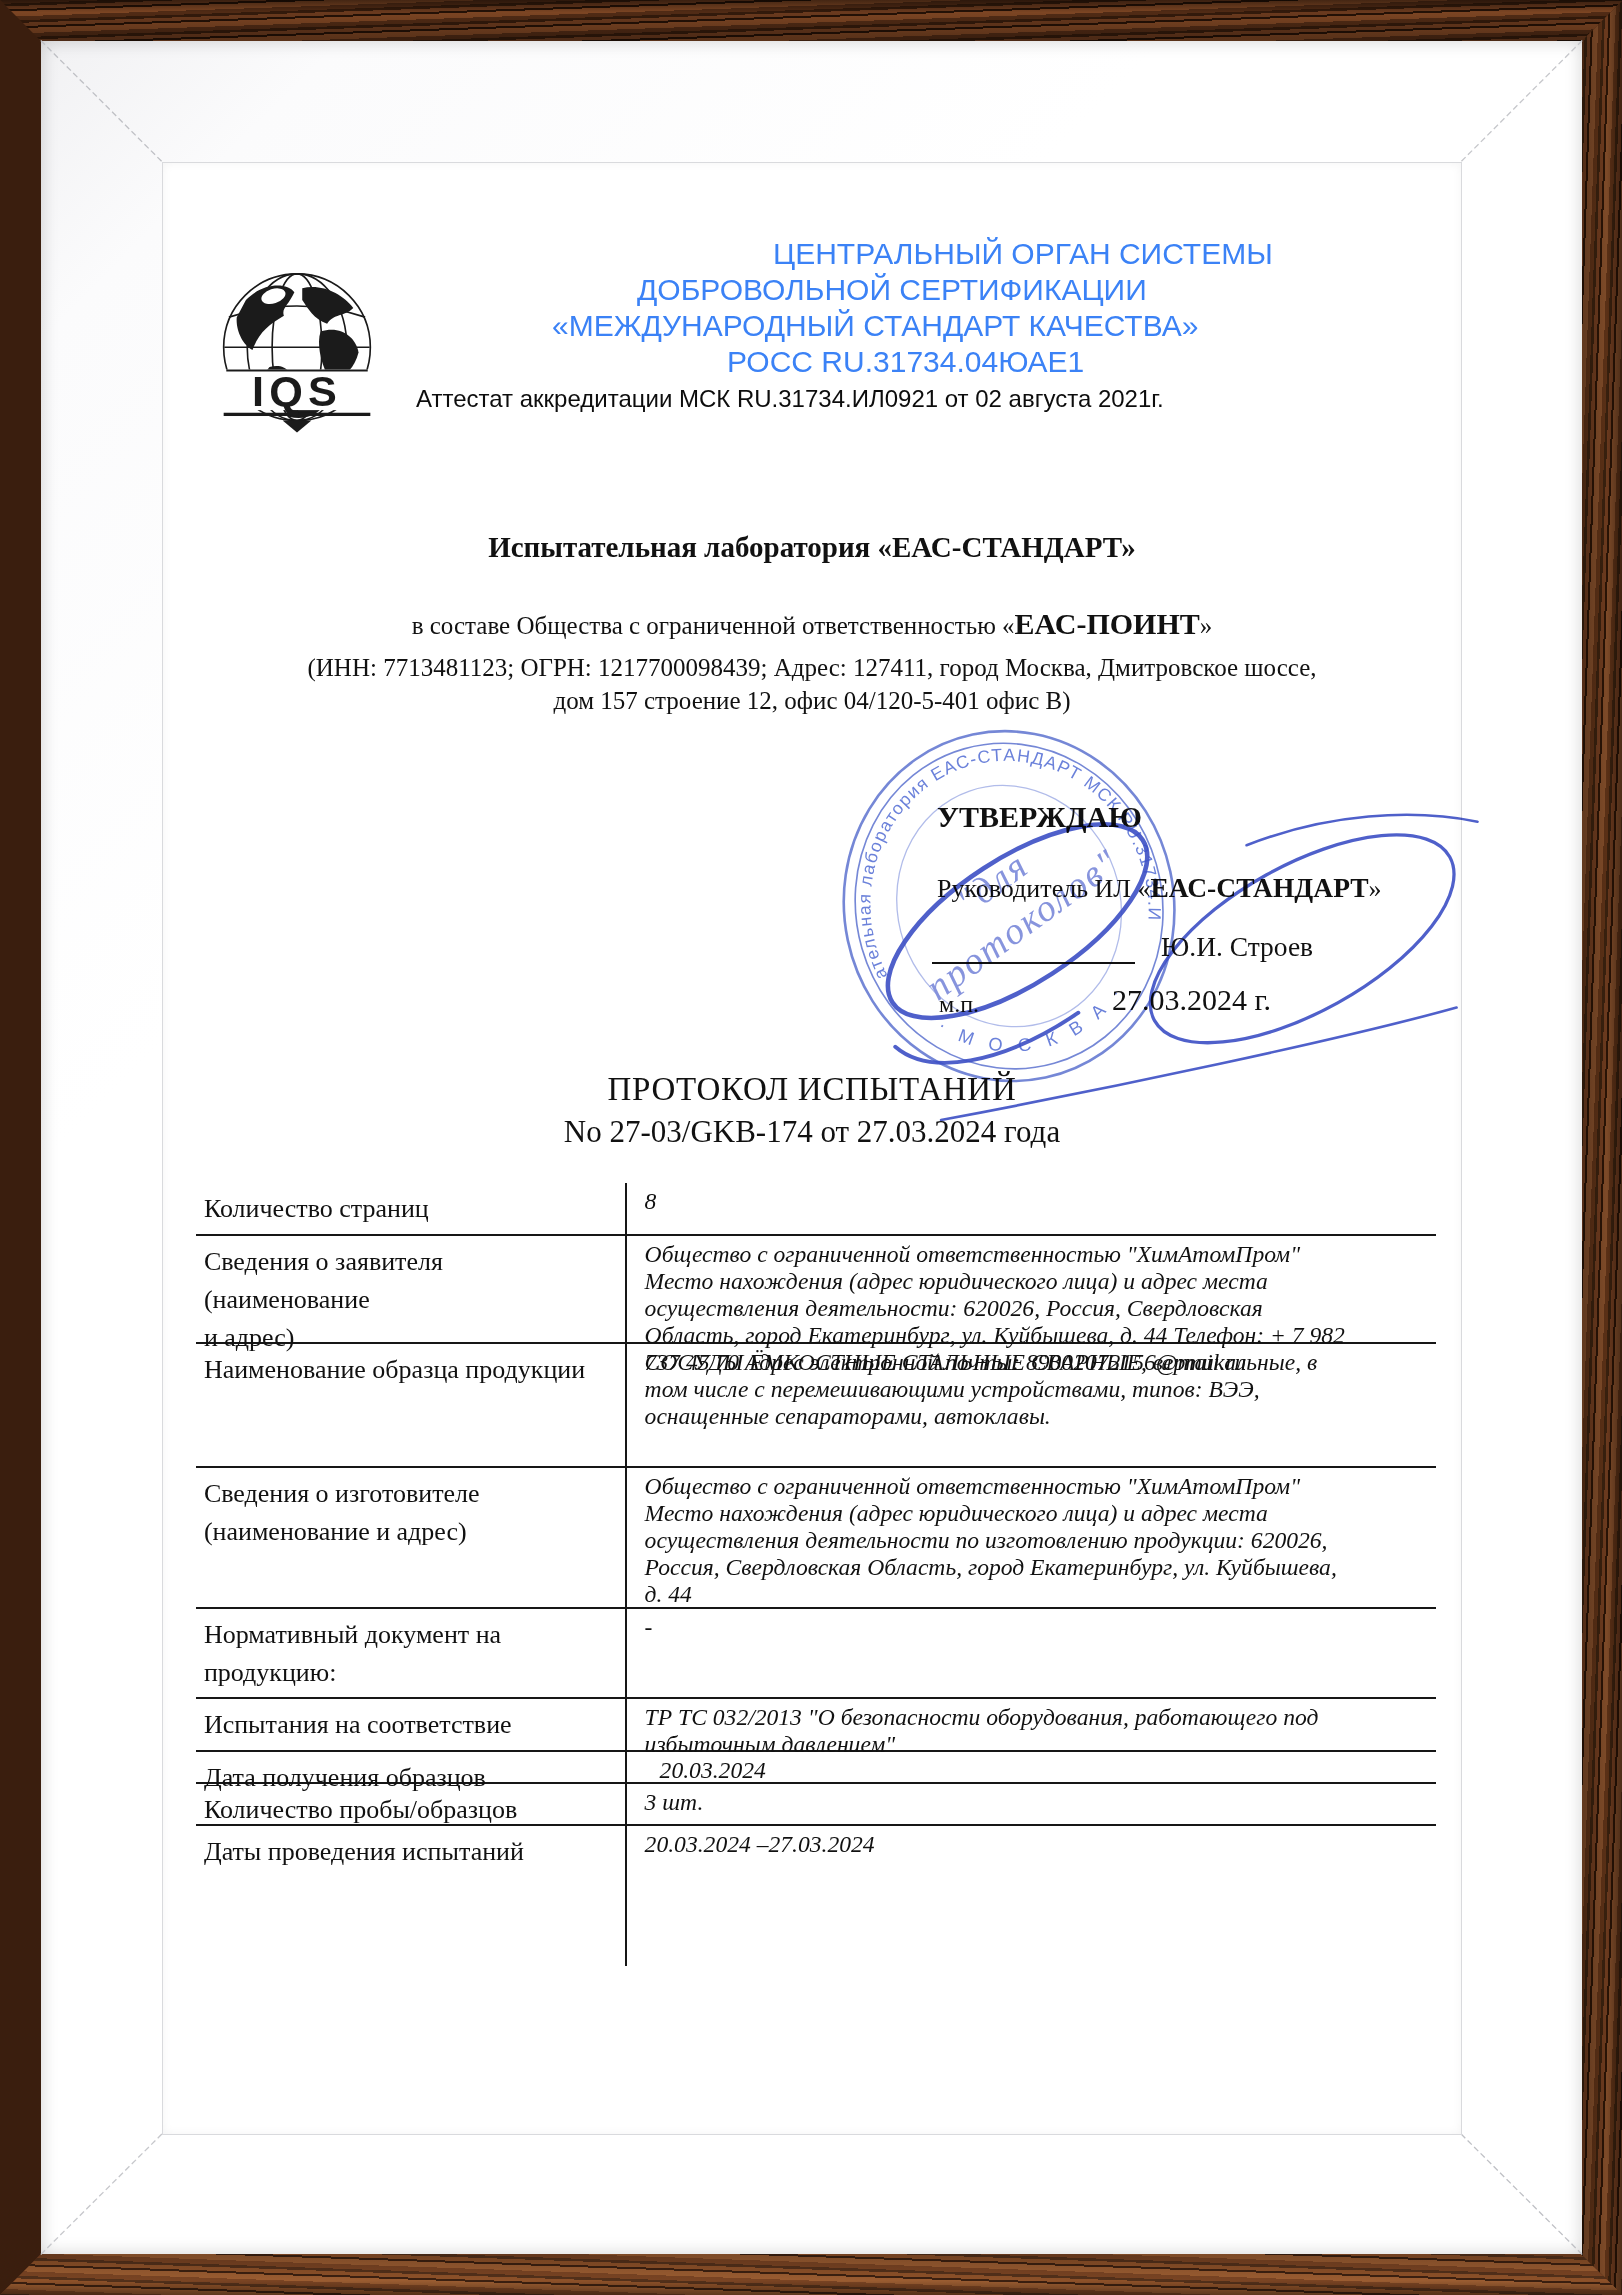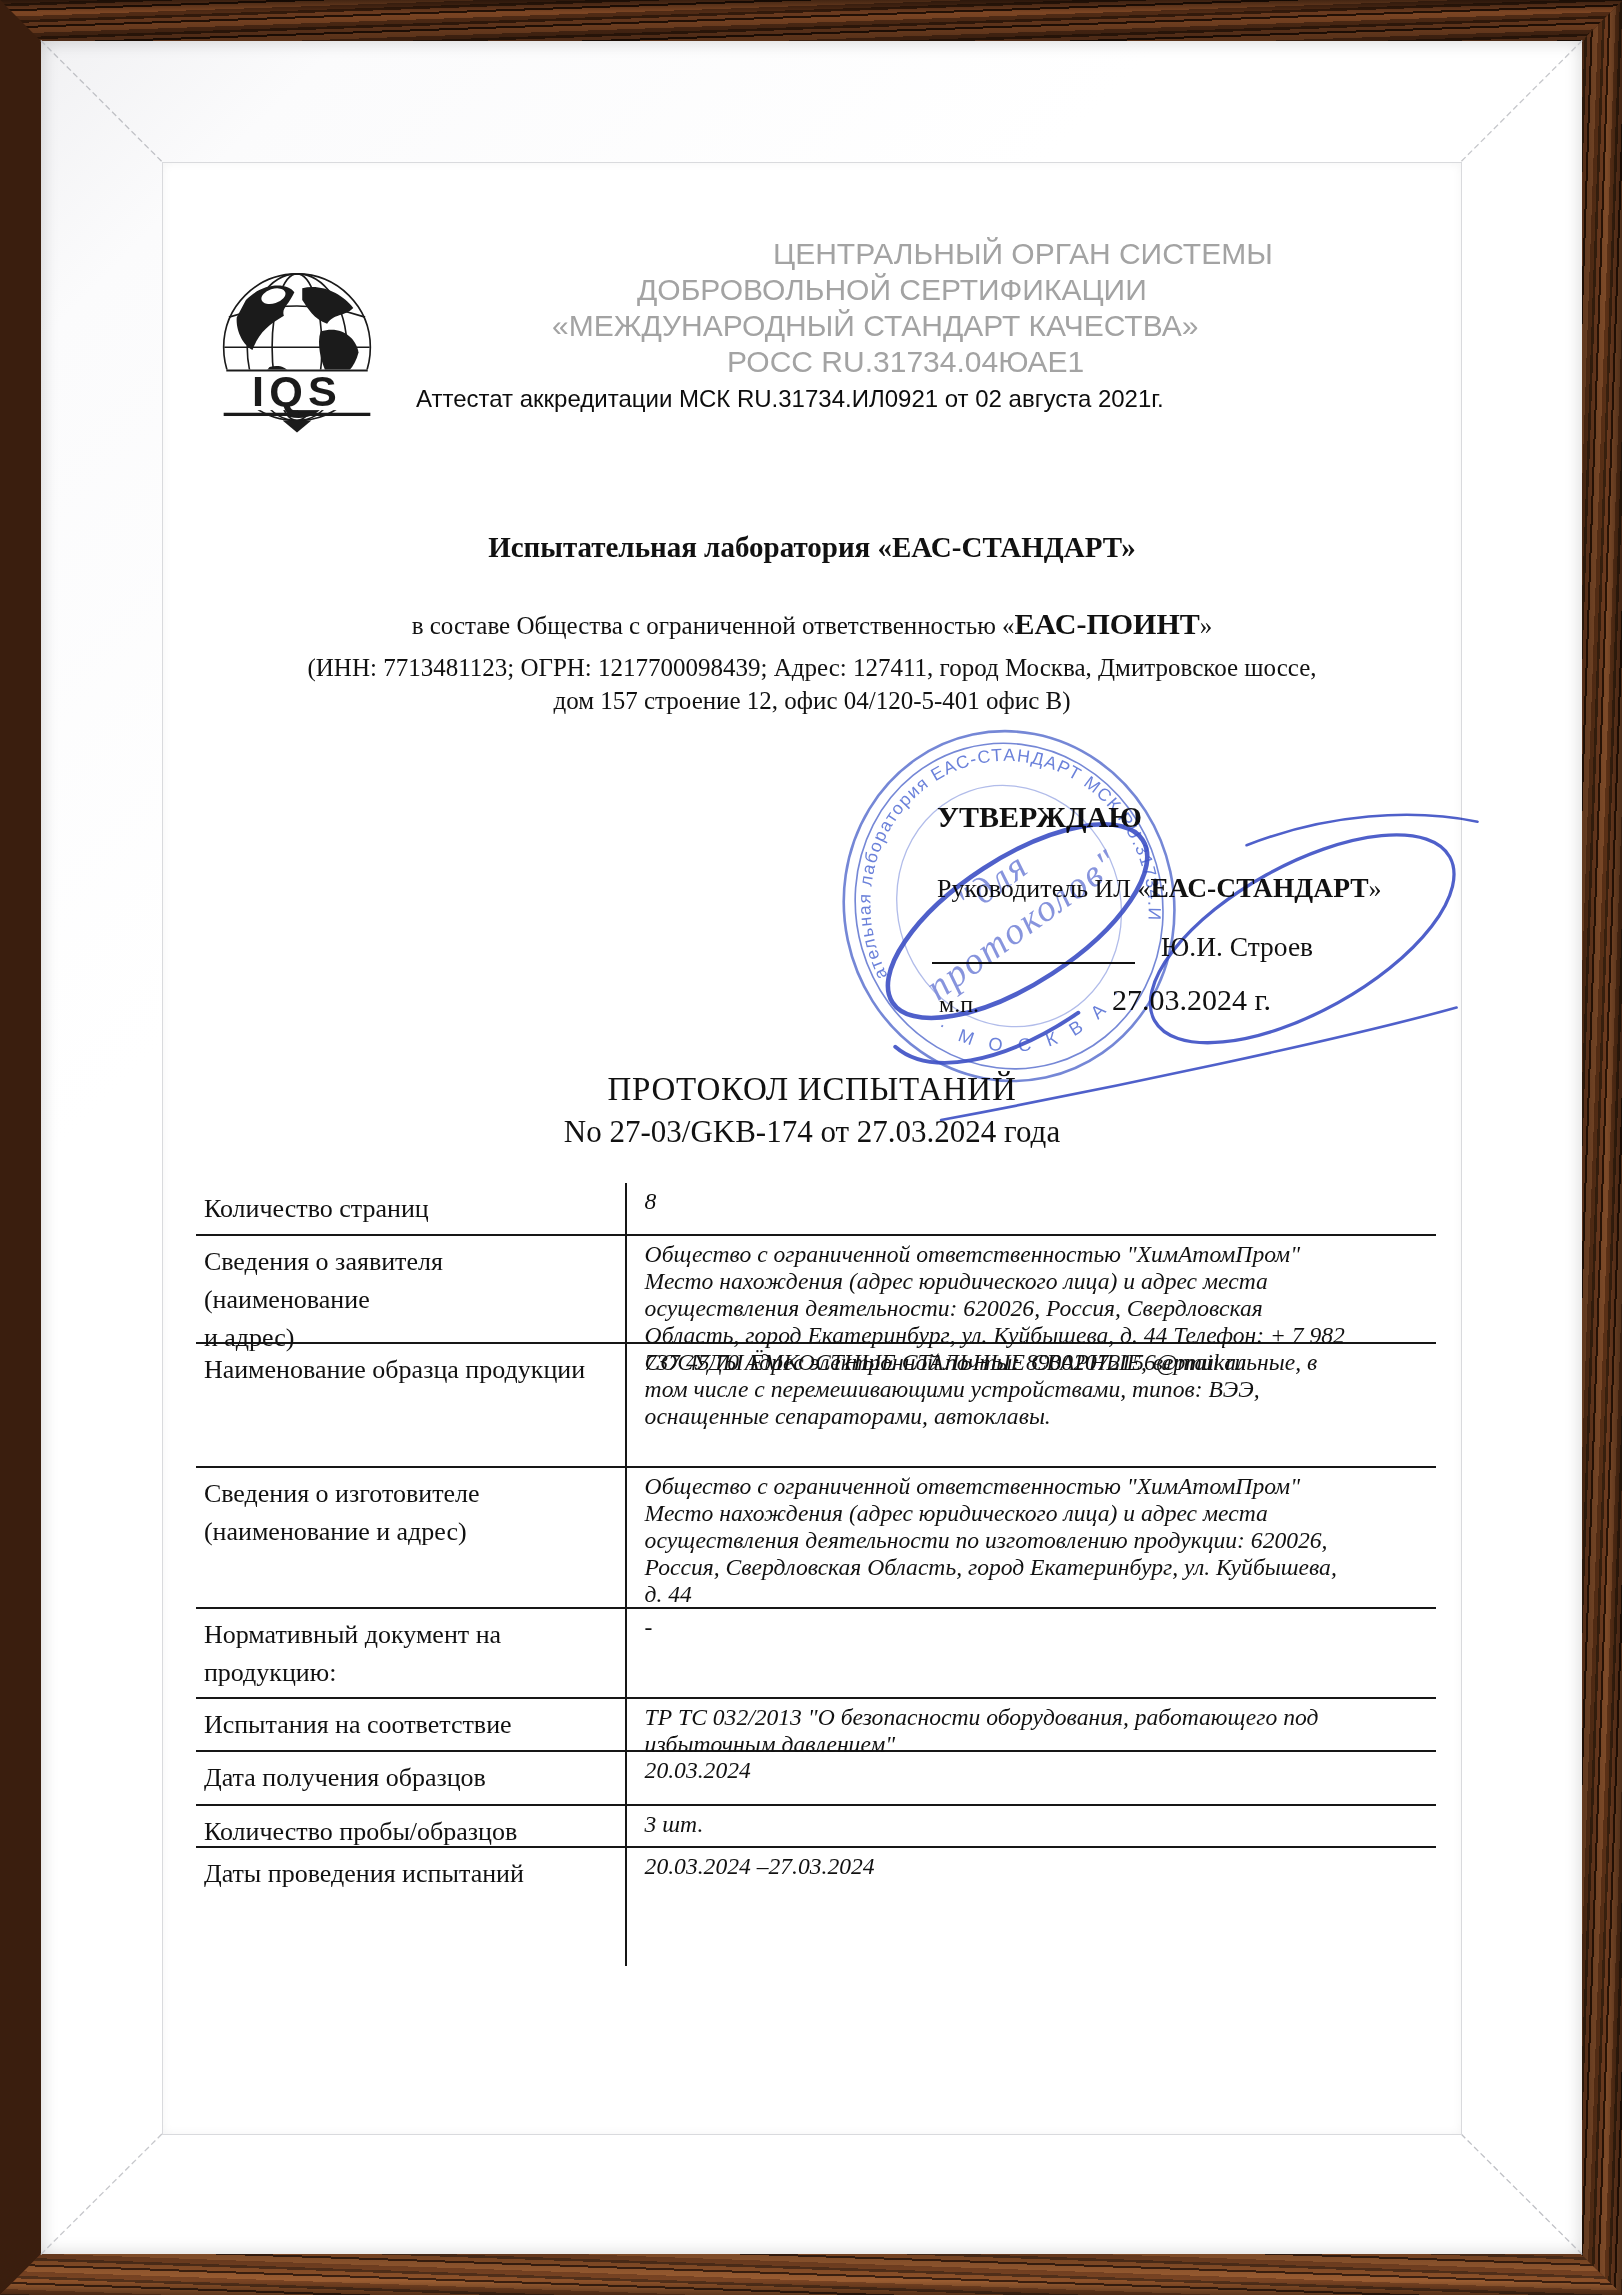--- a/index.html
+++ b/index.html
@@ -36,21 +36,21 @@
   .mat{position:absolute;left:41px;top:41px;right:41px;bottom:41px;
        background:linear-gradient(135deg,#f1f1f3 0%,#fbfbfc 8%,#ffffff 30%);
        box-shadow:inset 0 0 17px rgba(0,0,0,.18);}
   .opening{position:absolute;left:162px;top:162px;width:1300px;height:1973px;
        background:#ffffff;border:1.3px solid #d9dadd;box-sizing:border-box;
        box-shadow:inset 0 0 9.2px rgba(0,0,0,.05);}
   .bevel-svg{position:absolute;left:0;top:0;pointer-events:none;}
   
   .abs{position:absolute;}
   .sans{font-family:"Liberation Sans","DejaVu Sans",sans-serif;}
-  .hline{font-size:30px;line-height:33px;white-space:nowrap;color:#a3a3a3;}
+  .hline{font-size:30px;line-height:33px;white-space:nowrap;color:#3b82f6;}
   .hline-small{font-size:24px;line-height:27.5px;white-space:nowrap;color:#0d0d0d;}
   .center-band{left:162px;width:1300px;text-align:center;}
   .lab-title{font-size:29px;font-weight:bold;}
   .compose{font-size:25px;}
   .compose b{font-size:30px;}
   .addr{font-size:25px;white-space:nowrap;}
   .approve{font-size:30px;font-weight:bold;}
   .head-line{font-size:26px;white-space:nowrap;}
   .head-line b{font-size:27.5px;}
   .signee{font-size:27.5px;white-space:nowrap;}
@@ -61,21 +61,21 @@
   .doc-number{font-size:31px;}
   
   .table{position:absolute;left:196px;top:1183px;width:1240px;}
   .trow{display:flex;box-sizing:border-box;border-bottom:2.6px solid #161616;}
   .trow:last-child{border-bottom:none;}
   .tlabel{width:429px;box-sizing:border-box;padding:6.5px 13px 0 7.9px;
           font-size:26px;line-height:38px;white-space:pre-line;}
   .tvalue{flex:1;box-sizing:border-box;padding:5.2px 19.6px 0 19.6px;
           font-style:italic;font-size:23.6px;line-height:27px;white-space:pre-line;}
   .r1{height:53px;} .r2{height:108px;} .r3{height:124px;} .r4{height:141px;}
-  .r5{height:90px;} .r6{height:53px;} .r7{height:54px;} .r8{height:42px;} .r9{height:60px;}
+  .r5{height:90px;} .r6{height:53px;} .r7{height:32px;gap:15px;} .r8{height:42px;} .r9{height:60px;}
   .col-divider{position:absolute;left:625px;top:1183px;width:2px;height:783px;background:#161616;}
   
   .ink{position:absolute;left:0;top:0;pointer-events:none;mix-blend-mode:multiply;}
   .ring-text{font-family:"Liberation Sans",sans-serif;font-size:27px;letter-spacing:2px;fill:#5b74d6;}
   .ring-text-b{font-family:"Liberation Sans",sans-serif;font-size:28px;letter-spacing:9px;fill:#5b74d6;}
   .st-c{font-size:58px;font-style:italic;letter-spacing:3px;fill:#7383d8;
         font-family:"Liberation Serif",serif;text-anchor:middle;}
 </style>
 </head>
 <body>

